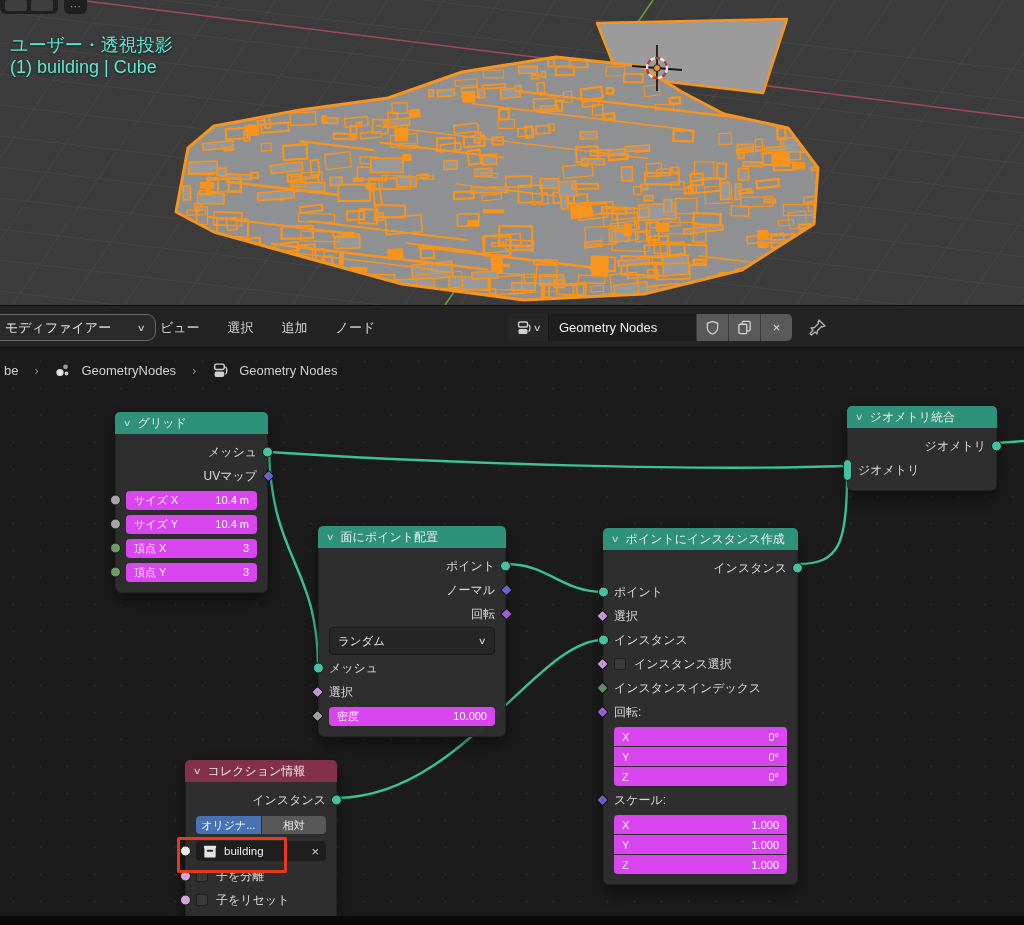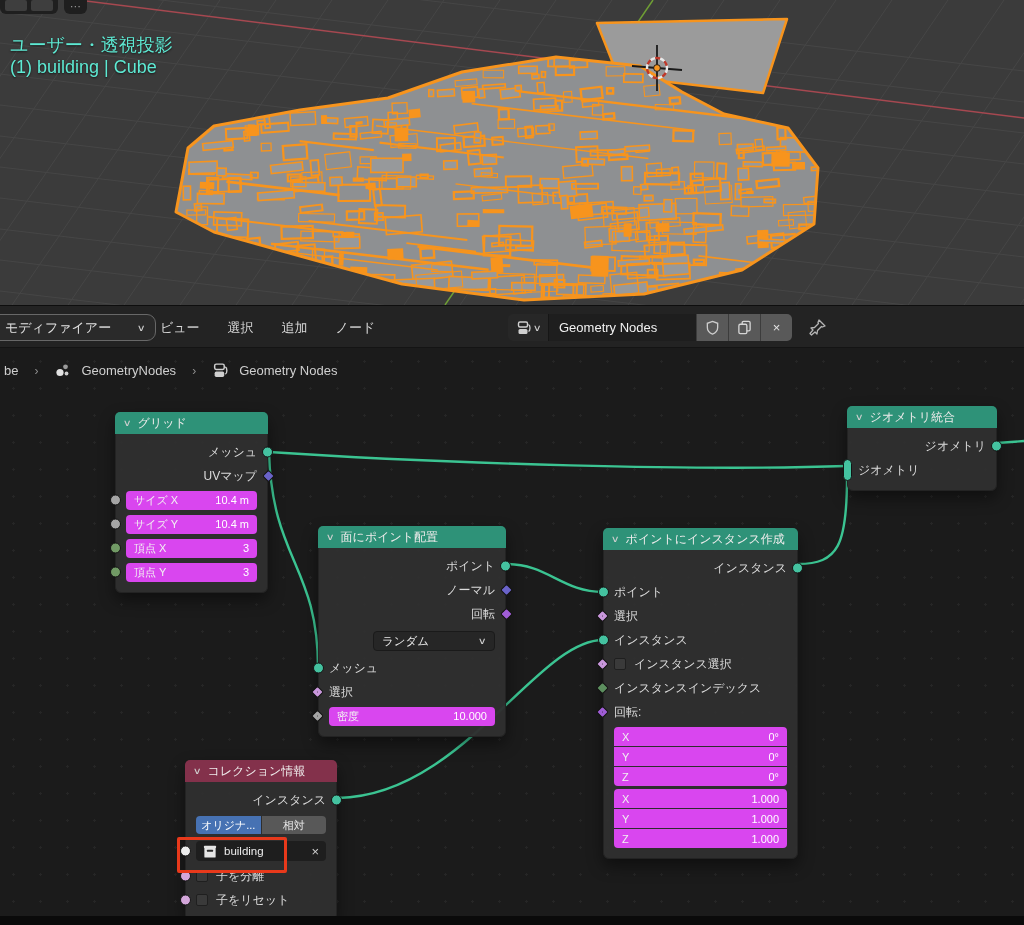--- a/index.html
+++ b/index.html
@@ -79,22 +79,22 @@
                      background:#222; }
   .sock.multi { width:9px; height:22px; border-radius:5px; left:-5px; }
   .c-geo{background:#44c2a0}.c-gray{background:#a5a5a5}.c-int{background:#719a65}
   .c-vec{background:#6a63c9}.c-rot{background:#a05dd6}.c-bool{background:#c997dc}
   .c-boolc{background:#d3a6da}.c-col{background:#ededed}.c-intf{background:#5d8f5f}
   .slider { flex:1; display:flex; align-items:center; justify-content:space-between;
             height:19px; background:#d946ef; border-radius:4px; padding:0 8px;
             font-size:11px; color:#f2f2f2; }
   .slider .val { color:#fff; }
   .dropdown { flex:1; display:flex; align-items:center; justify-content:space-between;
-              height:20px; background:#262626; border:1px solid #1a1a1a; border-radius:4px;
-              padding:0 8px; font-size:11.5px; color:#e8e8e8;margin-left:44px; }
+              height:28px; background:#262626; border:1px solid #1a1a1a; border-radius:4px;
+              padding:0 8px; font-size:11.5px; color:#e8e8e8; }
   .vec { padding:0 10px; margin:3px 0 2px; }
   .vec .slider { border-radius:0; margin-bottom:1px; height:19px; }
   .vec .slider:first-child { border-radius:4px 4px 0 0; }
   .vec .slider:last-child { border-radius:0 0 4px 4px; margin-bottom:0; }
   .cb { width:12px; height:12px; background:#3a3a3a; border:1px solid #1f1f1f;
         border-radius:2px; margin-right:8px; flex:none; }
   .seg { flex:1; display:flex; height:18px; border-radius:4px; overflow:hidden; gap:1px; }
   .seg>div { flex:1; display:flex; align-items:center; justify-content:center;
              font-size:11px; white-space:nowrap; overflow:hidden; }
   .seg .on { background:#4772b3; color:#fff; }
@@ -701,20 +701,24 @@
         </div>
         <div class="slider">
           <span>Y</span>
           <span class="val">0°</span>
         </div>
         <div class="slider">
           <span>Z</span>
           <span class="val">0°</span>
         </div>
       </div>
+      <div class="row">
+        <span class="sock in diamond dot c-vec"></span>
+        <span>スケール:</span>
+      </div>
       <div class="vec">
         <div class="slider">
           <span>X</span>
           <span class="val">1.000</span>
         </div>
         <div class="slider">
           <span>Y</span>
           <span class="val">1.000</span>
         </div>
         <div class="slider">

